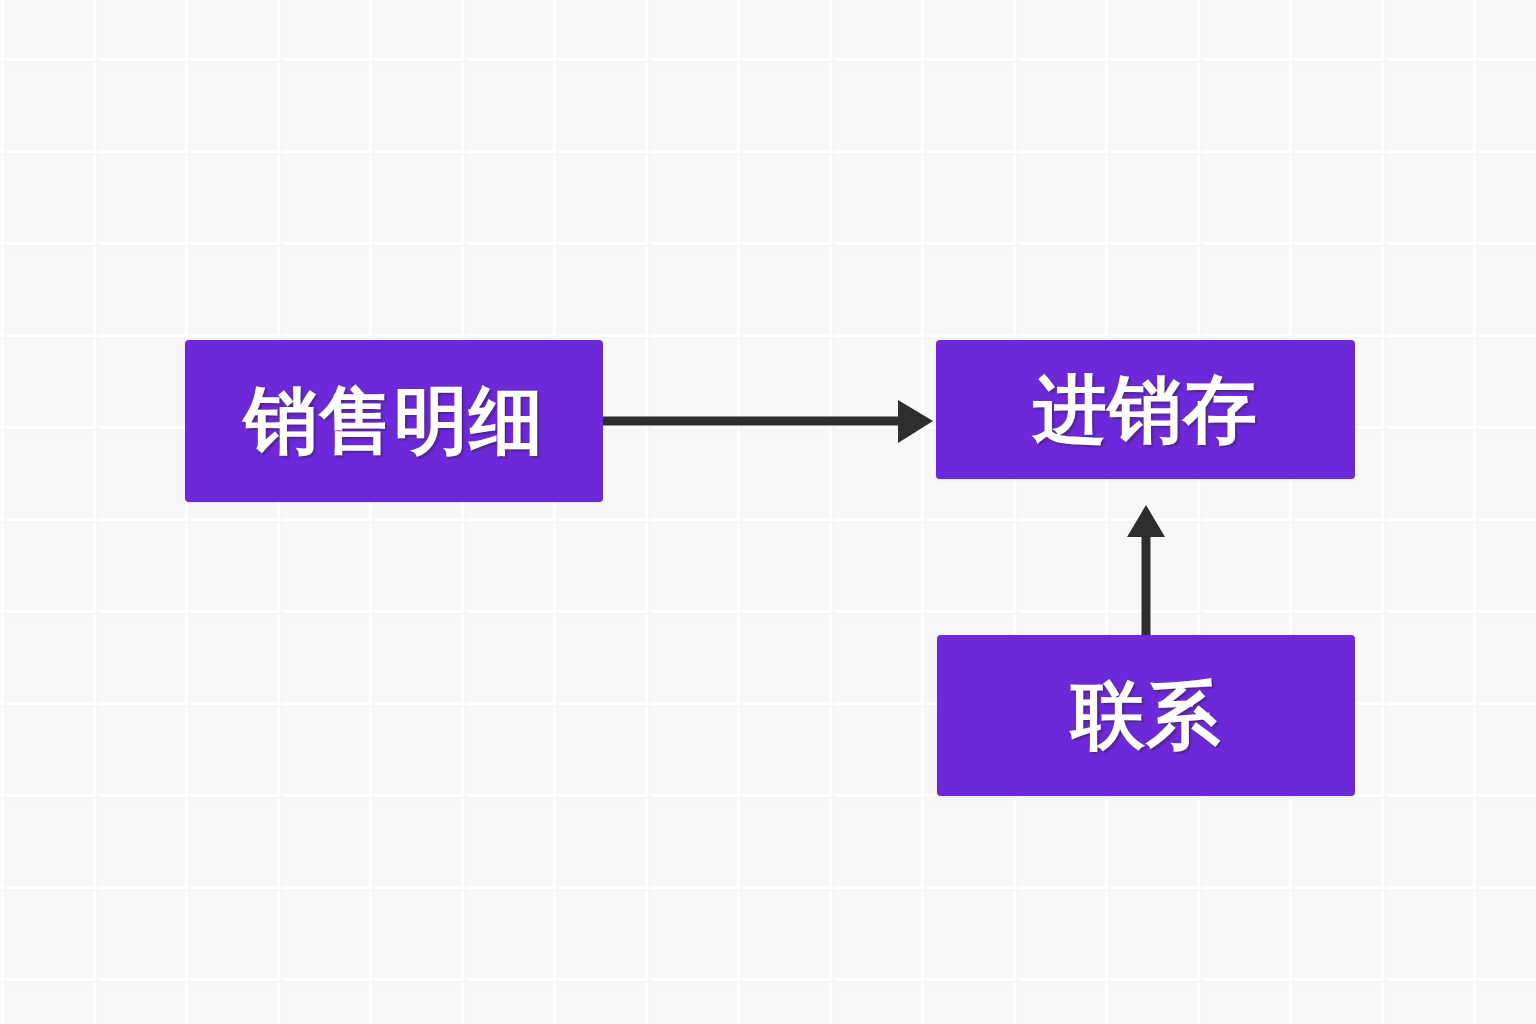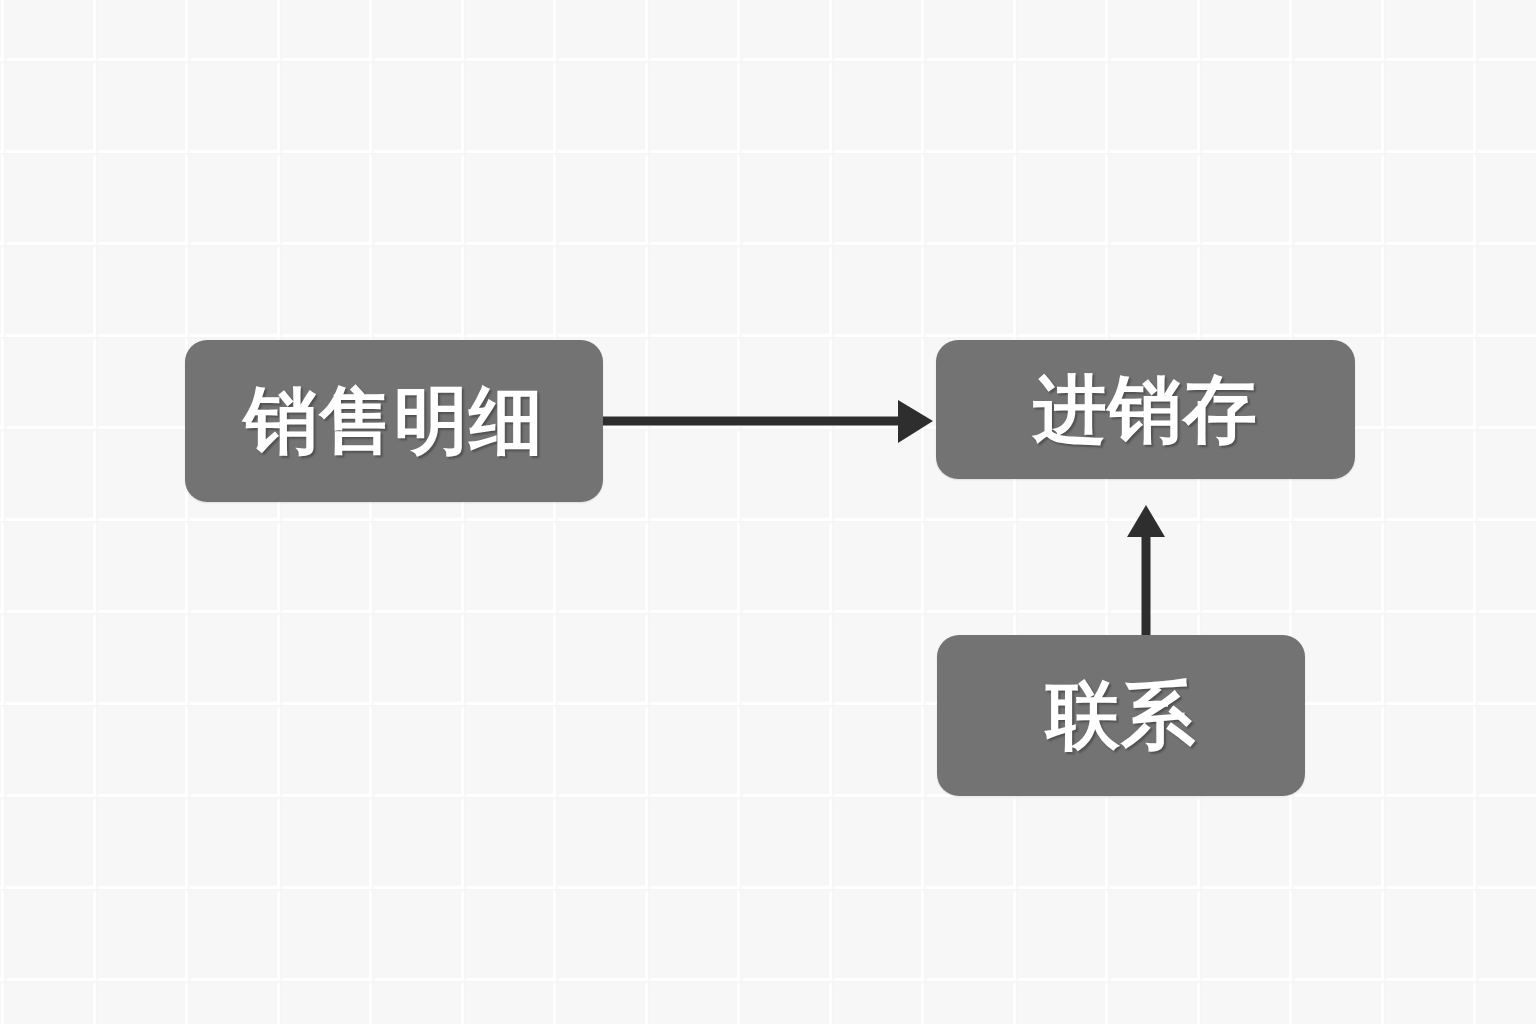--- a/index.html
+++ b/index.html
@@ -44,38 +44,38 @@
     width: 1536px;
     height: 1024px;
     pointer-events: none;
   }
   .node {
     position: absolute;
     display: flex;
     align-items: center;
     justify-content: center;
     box-sizing: border-box;
-    border-radius: 22px;
-    background: #737373;
+    border-radius: 4px;
+    background: #6d28d9;
     box-shadow: 0 1px 2px rgba(0,0,0,0.10);
   }
   .node-label {
     color: #ffffff;
     font-weight: bold;
     font-size: 74px;
     line-height: 1;
     letter-spacing: 1px;
     white-space: nowrap;
     text-shadow: 2px 2px 2px rgba(40,40,40,0.45);
     font-family: "Liberation Sans", "DejaVu Sans", sans-serif;
   }
   
   #node-sales   { left: 185px; top: 340px; width: 418px; height: 162px; }
   #node-stock   { left: 936px; top: 340px; width: 419px; height: 139px; }
-  #node-contact { left: 937px; top: 635px; width: 368px; height: 161px; }
+  #node-contact { left: 937px; top: 635px; width: 418px; height: 161px; }
 </style>
 </head>
 <body>
 
 <div id="canvas">
 
   <div id="grid-layer"></div>
   <div id="grid-shade"></div>
 
   <svg id="edges" viewBox="0 0 1536 1024" xmlns="http://www.w3.org/2000/svg">

